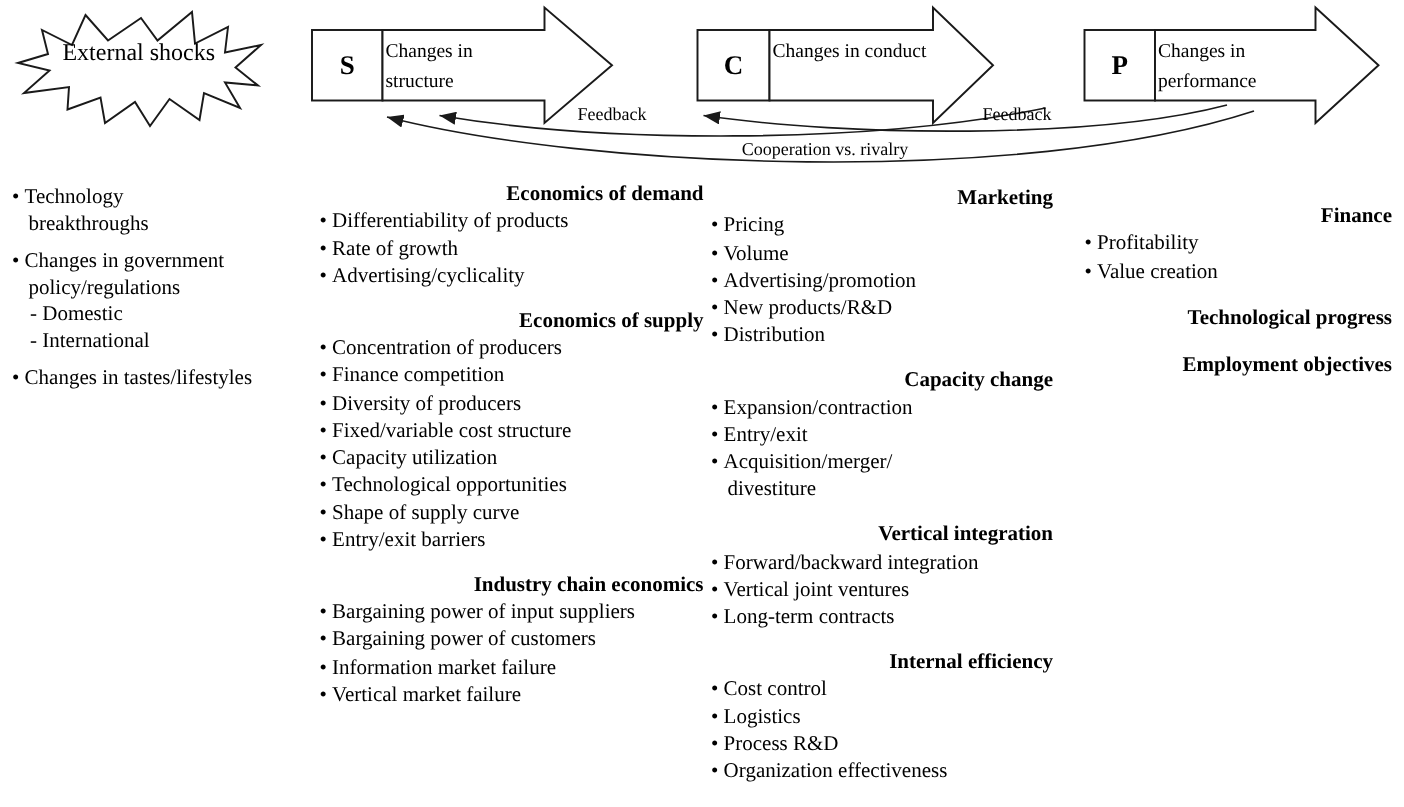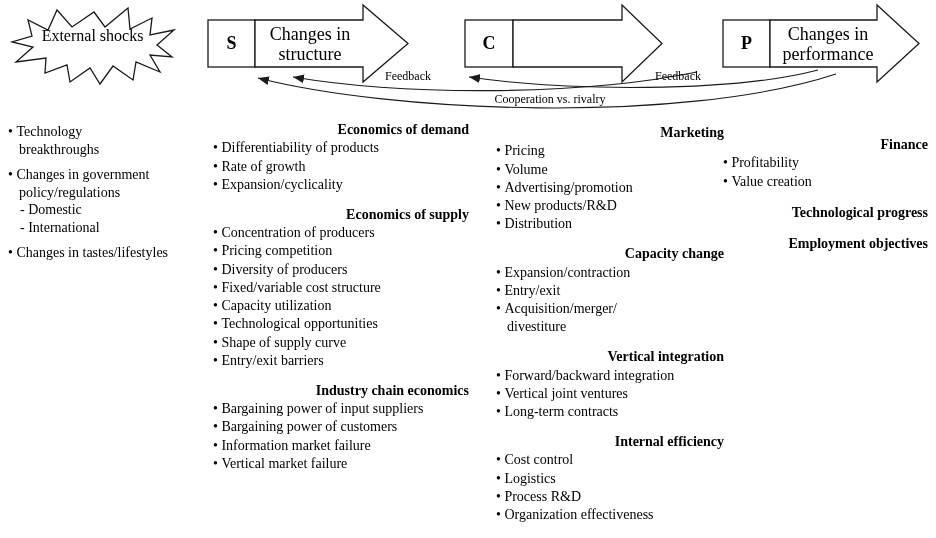--- a/index.html
+++ b/index.html
@@ -3,21 +3,21 @@
 <meta charset="utf-8">
 <style>
   html,body{margin:0;padding:0;background:#fff;}
   .canvas{
     position:relative;width:936px;height:538px;background:#ffffff;
     font-family:"Liberation Serif","DejaVu Serif",serif;color:#000;overflow:hidden;
   }
   .canvas svg{position:absolute;left:0;top:0;}
   .abs{position:absolute;}
   
-  .arrow-label{font-size:18px;line-height:20px;text-align:center;}
+  .arrow-label{font-size:13px;line-height:20px;}
   .letter{font-size:18px;font-weight:bold;display:flex;align-items:center;justify-content:center;}
   .burst-label{font-size:16px;line-height:20px;text-align:center;}
   .fb-label{font-size:12px;line-height:16px;white-space:nowrap;}
   
   .col{position:absolute;font-size:14px;line-height:18.3px;}
   .col .section + .section{margin-top:11.5px;}
   .sec-title{font-weight:bold;text-align:right;}
   .item{padding-left:11px;text-indent:-11px;}
   .item.bullet::before{content:"\2022\00a0";}
   .item.cont{text-indent:0;}
@@ -55,20 +55,21 @@
     <path d="M 836 74 C 680 125, 390 112, 258 78" fill="none" stroke="#1a1a1a" stroke-width="1.1" marker-end="url(#ah)"></path>
   </svg>
 
   <div class="abs burst-label" style="left:40px;top:26px;width:105px;">External shocks</div>
 
   <div class="abs letter" style="left:208px;top:20px;width:47px;height:47px;">S</div>
   <div class="abs letter" style="left:465px;top:20px;width:48px;height:47px;">C</div>
   <div class="abs letter" style="left:723px;top:20px;width:47px;height:47px;">P</div>
 
   <div class="abs arrow-label" style="left:257px;top:24px;width:106px;">Changes in structure</div>
+  <div class="abs arrow-label" style="left:515px;top:24px;width:106px;">Changes in conduct</div>
   <div class="abs arrow-label" style="left:772px;top:24px;width:112px;">Changes in performance</div>
 
   <div class="abs fb-label" style="left:385px;top:68px;">Feedback</div>
   <div class="abs fb-label" style="left:655px;top:68px;">Feedback</div>
   <div class="abs fb-label" style="left:470px;top:91px;width:160px;text-align:center;">Cooperation vs. rivalry</div>
 
   <div class="col col1" style="left:8px;top:123px;width:200px;">
       <div class="section">
         <div class="item bullet">Technology</div>
         <div class="item cont">breakthroughs</div>
@@ -81,42 +82,42 @@
       </div>
       <div class="section">
         <div class="item bullet">Changes in tastes/lifestyles</div>
       </div>
     </div>
   <div class="col col2" style="left:213px;top:121px;width:256px;">
       <div class="section">
         <div class="sec-title">Economics of demand</div>
         <div class="item bullet">Differentiability of products</div>
         <div class="item bullet">Rate of growth</div>
-        <div class="item bullet">Expansion/cyclicality</div>
+        <div class="item bullet">Advertising/cyclicality</div>
       </div>
       <div class="section">
         <div class="sec-title">Economics of supply</div>
         <div class="item bullet">Concentration of producers</div>
-        <div class="item bullet">Pricing competition</div>
+        <div class="item bullet">Finance competition</div>
         <div class="item bullet">Diversity of producers</div>
         <div class="item bullet">Fixed/variable cost structure</div>
         <div class="item bullet">Capacity utilization</div>
         <div class="item bullet">Technological opportunities</div>
         <div class="item bullet">Shape of supply curve</div>
         <div class="item bullet">Entry/exit barriers</div>
       </div>
       <div class="section">
         <div class="sec-title">Industry chain economics</div>
         <div class="item bullet">Bargaining power of input suppliers</div>
         <div class="item bullet">Bargaining power of customers</div>
         <div class="item bullet">Information market failure</div>
         <div class="item bullet">Vertical market failure</div>
       </div>
     </div>
-  <div class="col col3" style="left:496px;top:124px;width:228px;">
+  <div class="col col3" style="left:474px;top:124px;width:228px;">
       <div class="section">
         <div class="sec-title">Marketing</div>
         <div class="item bullet">Pricing</div>
         <div class="item bullet">Volume</div>
         <div class="item bullet">Advertising/promotion</div>
         <div class="item bullet">New products/R&amp;D</div>
         <div class="item bullet">Distribution</div>
       </div>
       <div class="section">
         <div class="sec-title">Capacity change</div>

